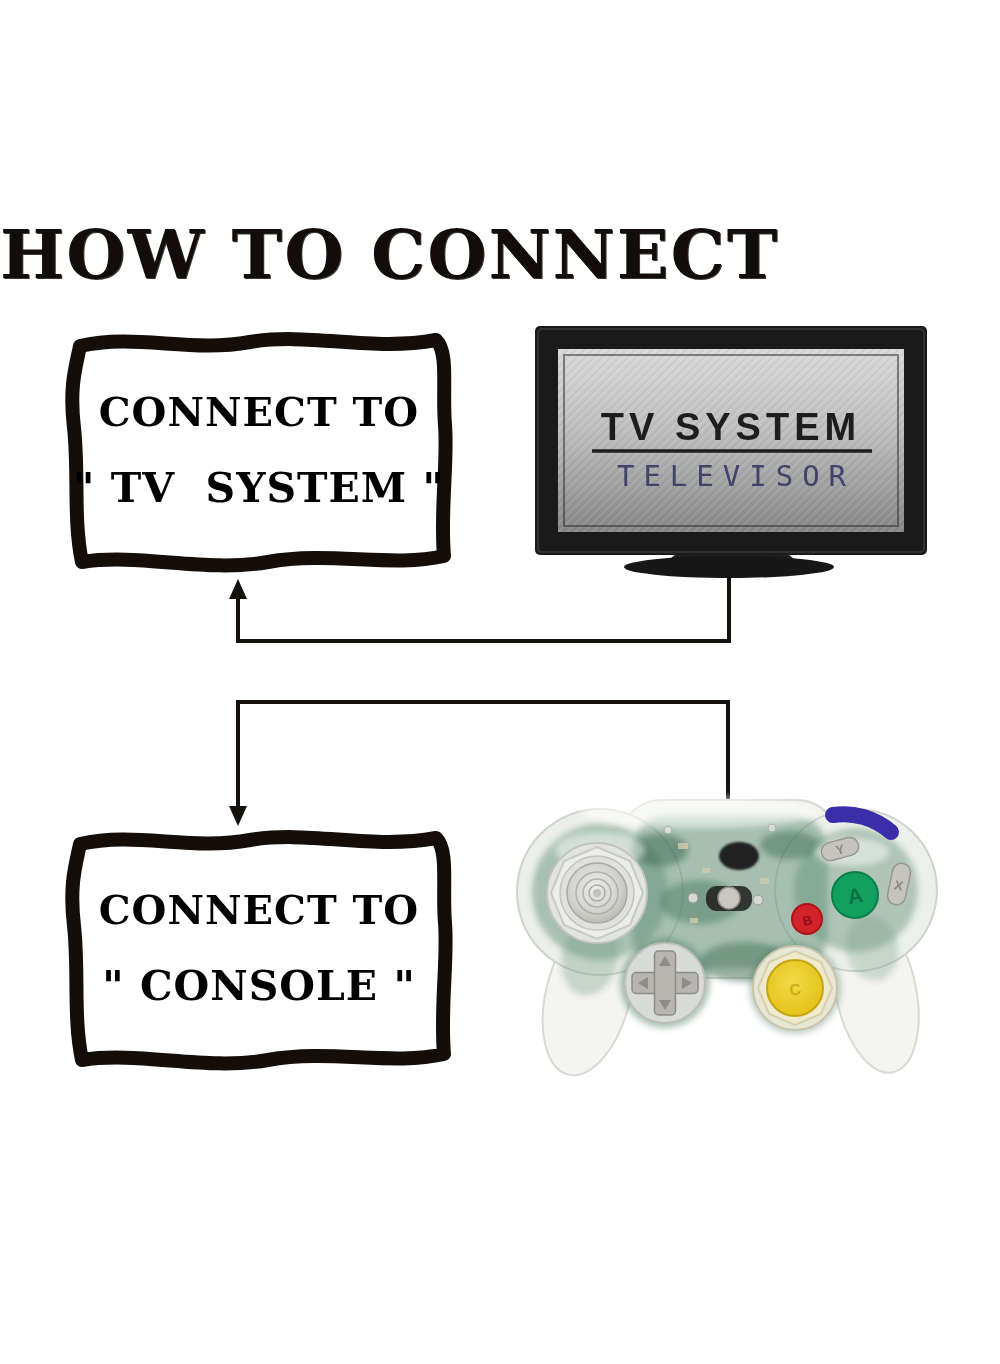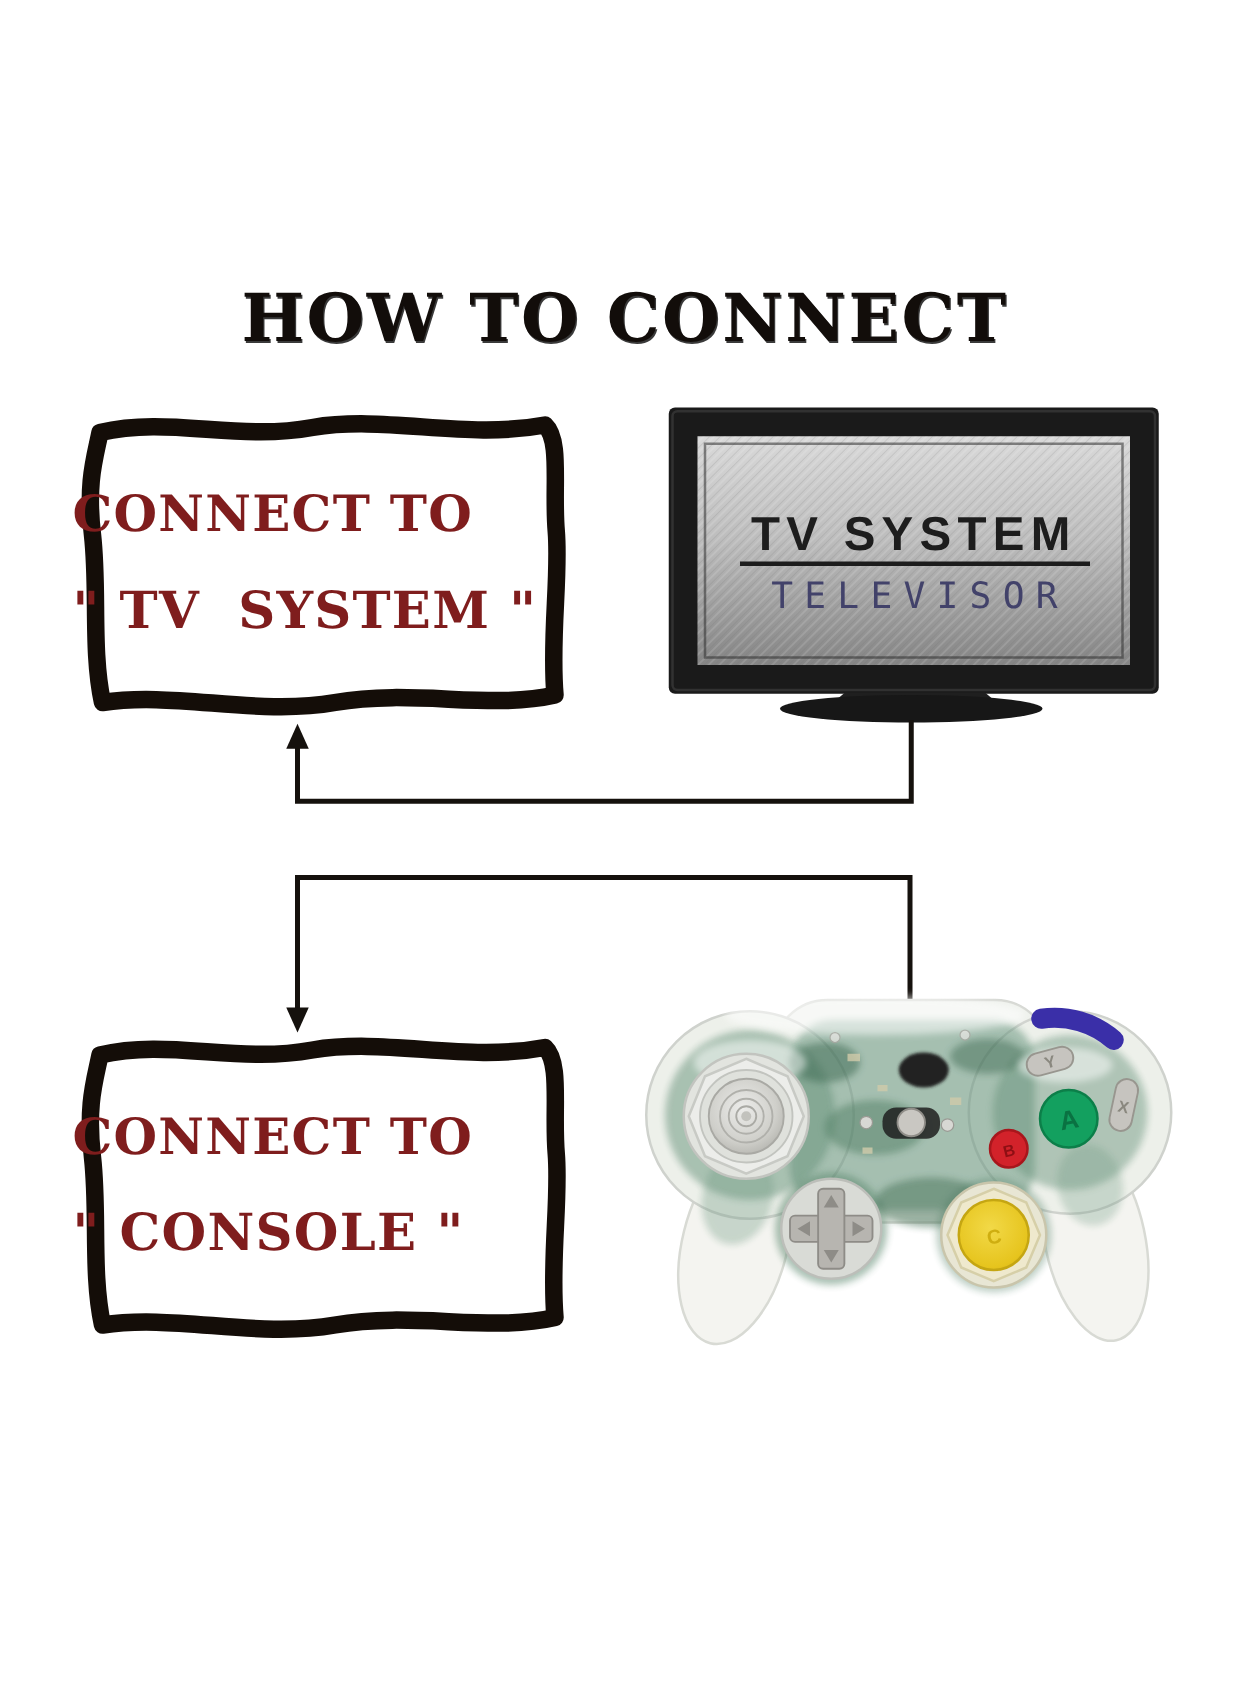--- a/index.html
+++ b/index.html
@@ -12,38 +12,38 @@
     font-family:"DejaVu Serif", serif;
     color:#140d08;
   }
   .diagram-svg{
     position:absolute;
     left:0;top:0;
     width:1000px;height:1364px;
   }
   .main-title{
     position:absolute;
-    left:0; right:0; top:224px;
-    text-align:center;
-    font-size:53px;
+    left:0; right:0; top:214px;
+    text-align:left;
+    font-size:68px;
     font-weight:700;
     letter-spacing:2px;
     font-family:"DejaVu Serif", serif;
     color:#120d0a;
     text-shadow:1px 1px 0 #3a3a3a;
     white-space:pre;
   }
   .box-line{
     position:absolute;
     left:58px;
     width:402px;
-    text-align:left;
+    text-align:center;
     font-weight:700;
     font-family:"DejaVu Serif", serif;
-    color:#7f1d1d;
+    color:#000000;
     font-size:40px;
     white-space:pre;
     letter-spacing:1px;
   }
   #box1-line1{top:388px;}
   #box1-line2{top:464px;font-size:41px;}
   #box2-line1{top:886px;}
   #box2-line2{top:962px;font-size:41px;}
 
   .tv-title-text{

